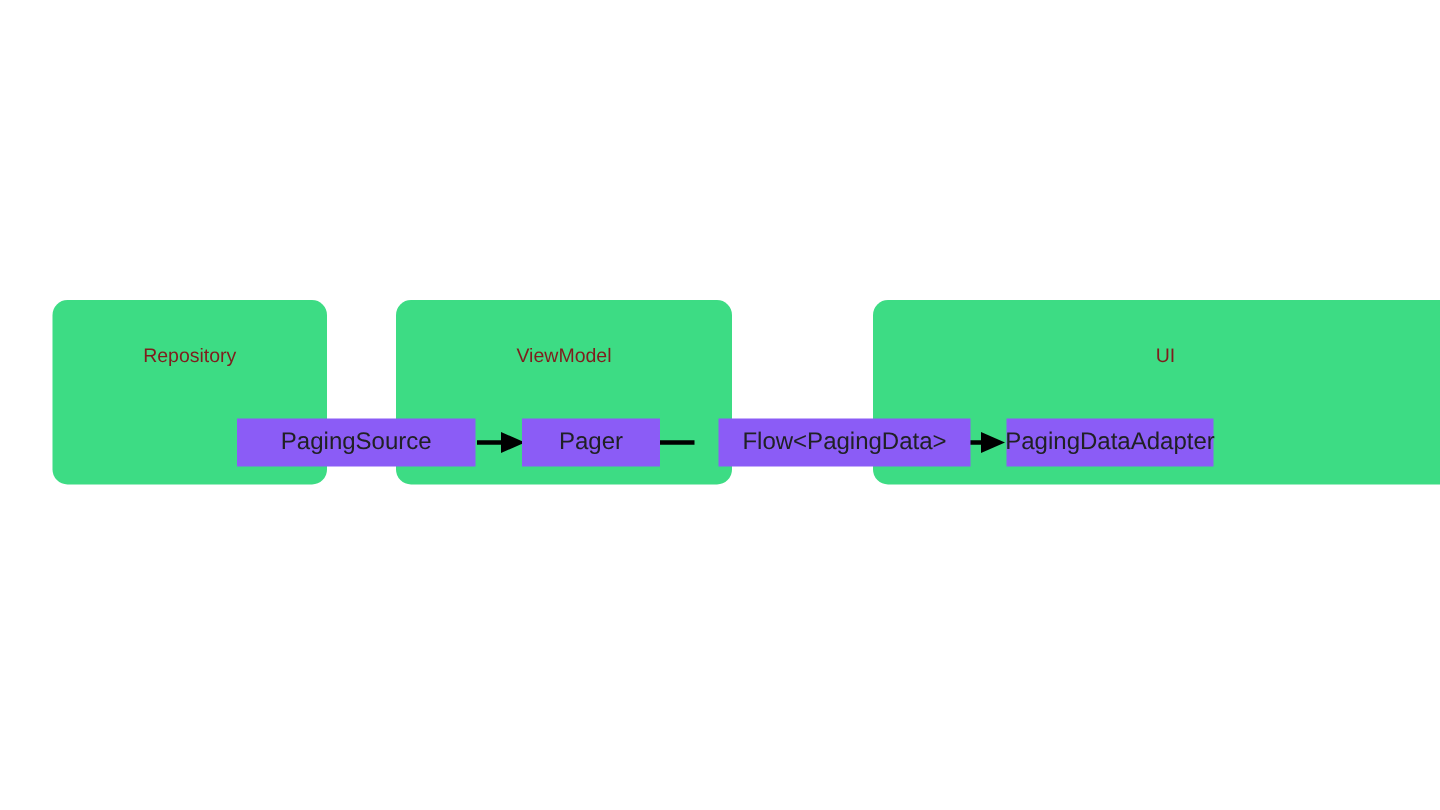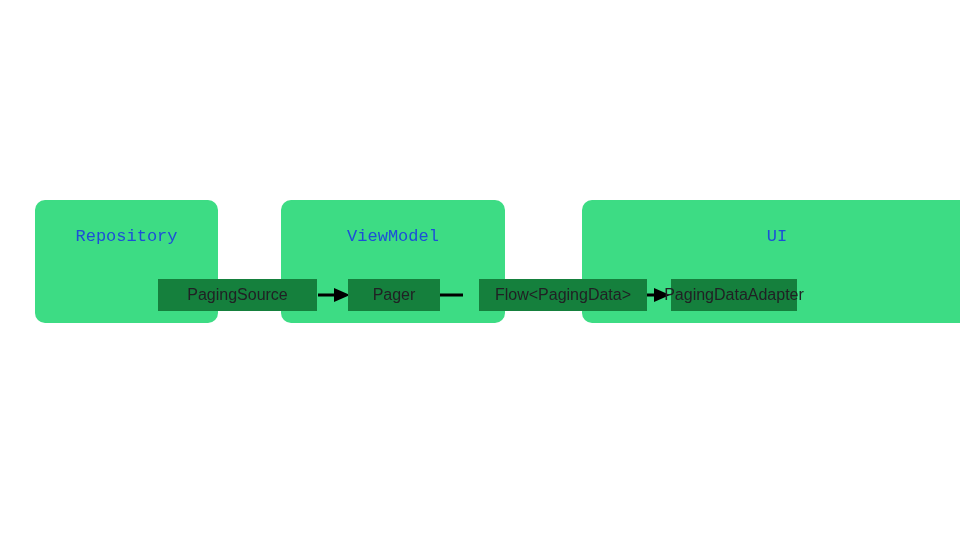--- a/index.html
+++ b/index.html
@@ -22,54 +22,53 @@
     height: 123px;
     background: #3ddc84;
     border-radius: 10px;
   }
   .container-box .container-title {
     position: absolute;
     top: 26px;
     left: 0;
     right: 0;
     text-align: center;
-    color: #1d4ed8;
-    font-size: 17px;
+    color: #7f1d1d;
+    font-size: 13px;
     line-height: 22px;
-    font-family: Liberation Mono, monospace;
   }
   .container-repository { left: 35px;  width: 183px; }
-  .container-viewmodel  { left: 281px; width: 224px; }
+  .container-viewmodel  { left: 264px; width: 224px; }
   .container-ui         { left: 582px; width: 346px; padding-left: 44px; }
 
   .connector-layer {
     position: absolute;
     left: 0;
     top: 0;
     width: 960px;
     height: 540px;
     pointer-events: none;
   }
 
   .node-box {
     position: absolute;
     top: 279px;
     height: 32px;
-    background: #15803d;
+    background: #8b5cf6;
     color: #202124;
     font-size: 16px;
     display: flex;
     align-items: center;
     justify-content: center;
     white-space: nowrap;
   }
   .node-pagingsource      { left: 158px; width: 159px; }
   .node-pager             { left: 348px; width: 92px;  }
   .node-flow              { left: 479px; width: 168px; }
-  .node-pagingdataadapter { left: 671px; width: 126px; }
+  .node-pagingdataadapter { left: 671px; width: 138px; }
 </style>
 </head>
 <body>
 
 <div class="canvas">
 
   <div class="container-box container-repository">
     <div class="container-title">Repository</div>
   </div>
   <div class="container-box container-viewmodel">

